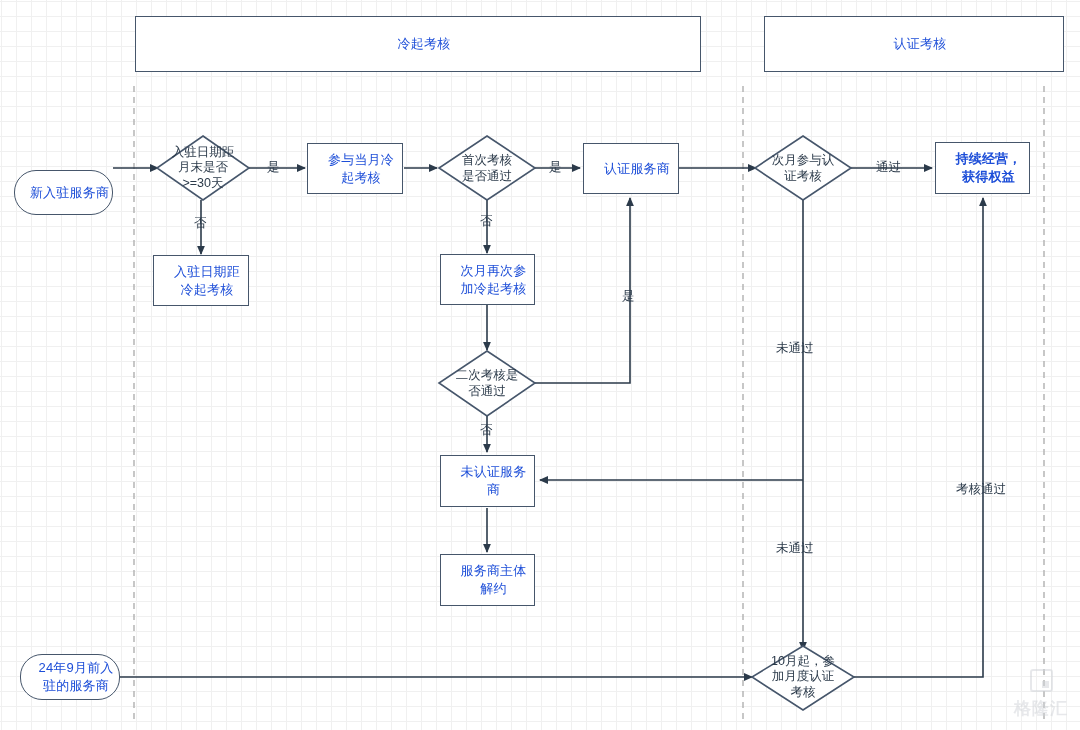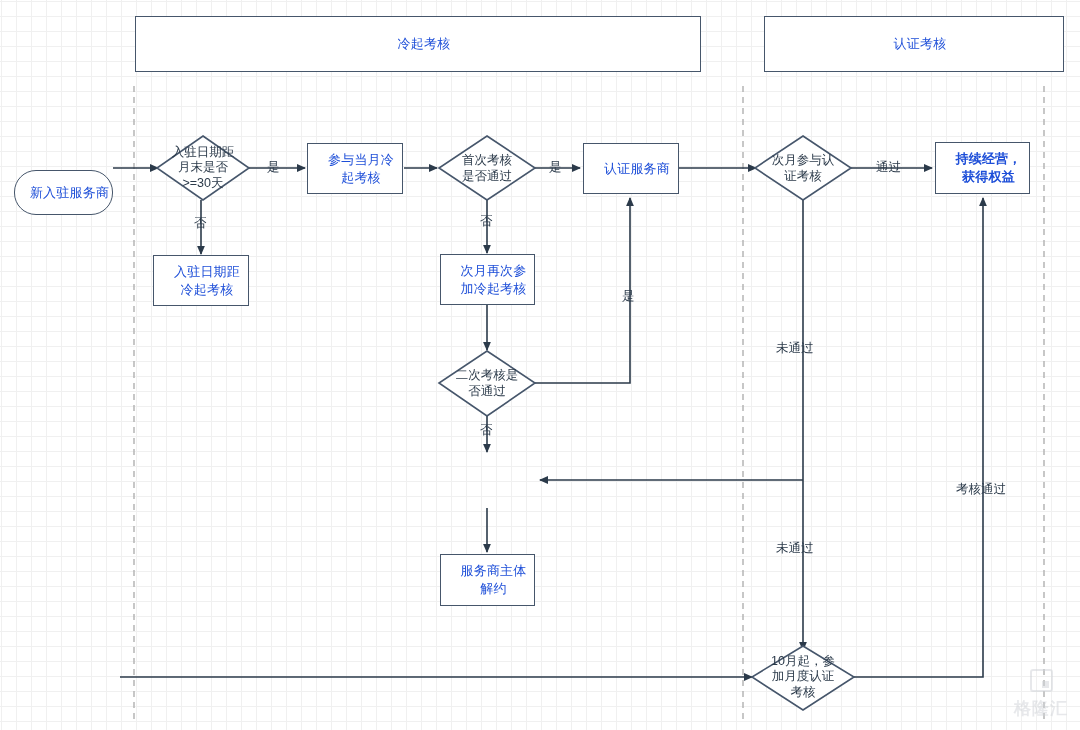--- a/index.html
+++ b/index.html
@@ -183,30 +183,34 @@
 是否通过</div>
 
   <div class="node rect" style="left:440px; top:254px; width:95px; height:51px;">次月再次参
 加冷起考核</div>
 
   <div class="diamond-label" style="left:441px; top:361px; width:92px; height:45px;">二次考核是
 否通过</div>
 
   <div class="node rect" style="left:583px; top:143px; width:96px; height:51px;">认证服务商</div>
 
+  <div class="node rect" style="left:440px; top:455px; width:95px; height:52px;">未认证服务
+商</div>
 
   <div class="node rect" style="left:440px; top:554px; width:95px; height:52px;">服务商主体
 解约</div>
 
   <div class="diamond-label" style="left:757px; top:146px; width:92px; height:45px;">次月参与认
 证考核</div>
 
   <div class="node rect" style="left:935px; top:142px; width:95px; height:52px;font-weight:bold;">持续经营，
 获得权益</div>
 
+  <div class="node terminator" style="left:20px; top:654px; width:100px; height:46px;">24年9月前入
+驻的服务商</div>
 
   <div class="diamond-label" style="left:756px; top:648px; width:94px; height:58px;">10月起，参
 加月度认证
 考核</div>
 
   <div class="edge-label" style="left:267px; top:161px;">是</div>
 
   <div class="edge-label" style="left:194px; top:217px;">否</div>
 
   <div class="edge-label" style="left:549px; top:161px;">是</div>

